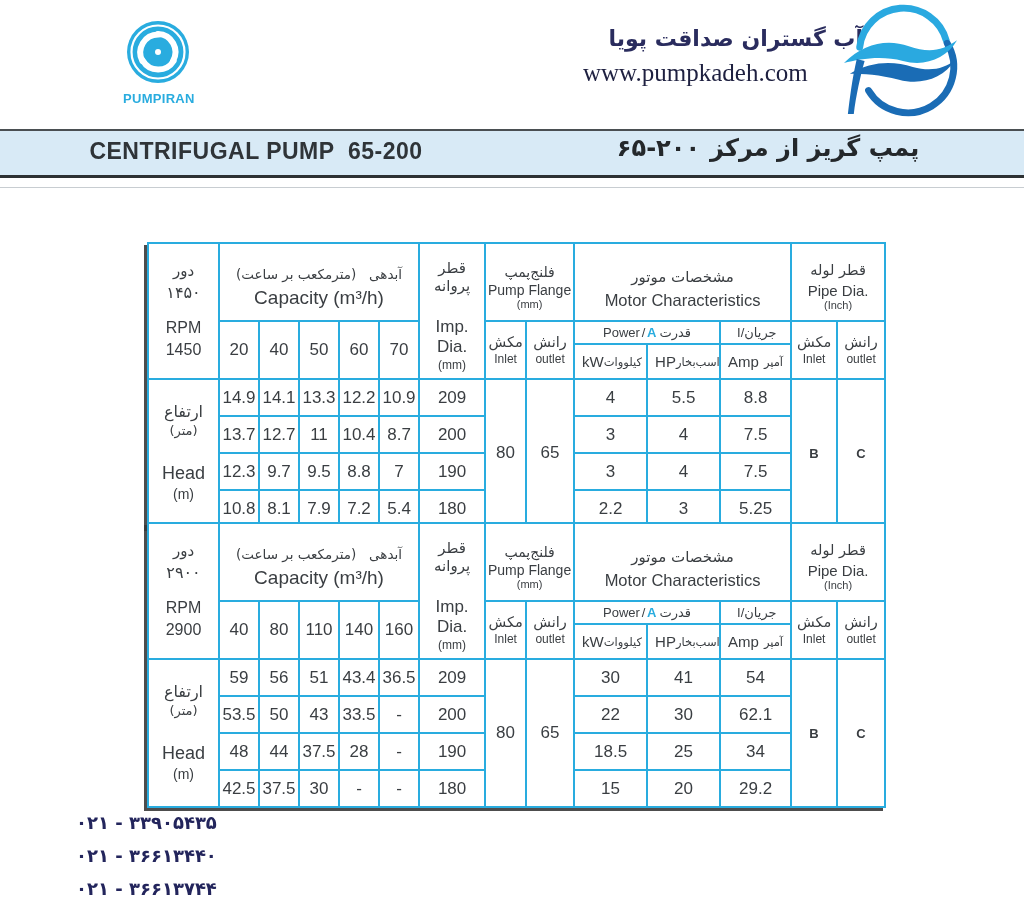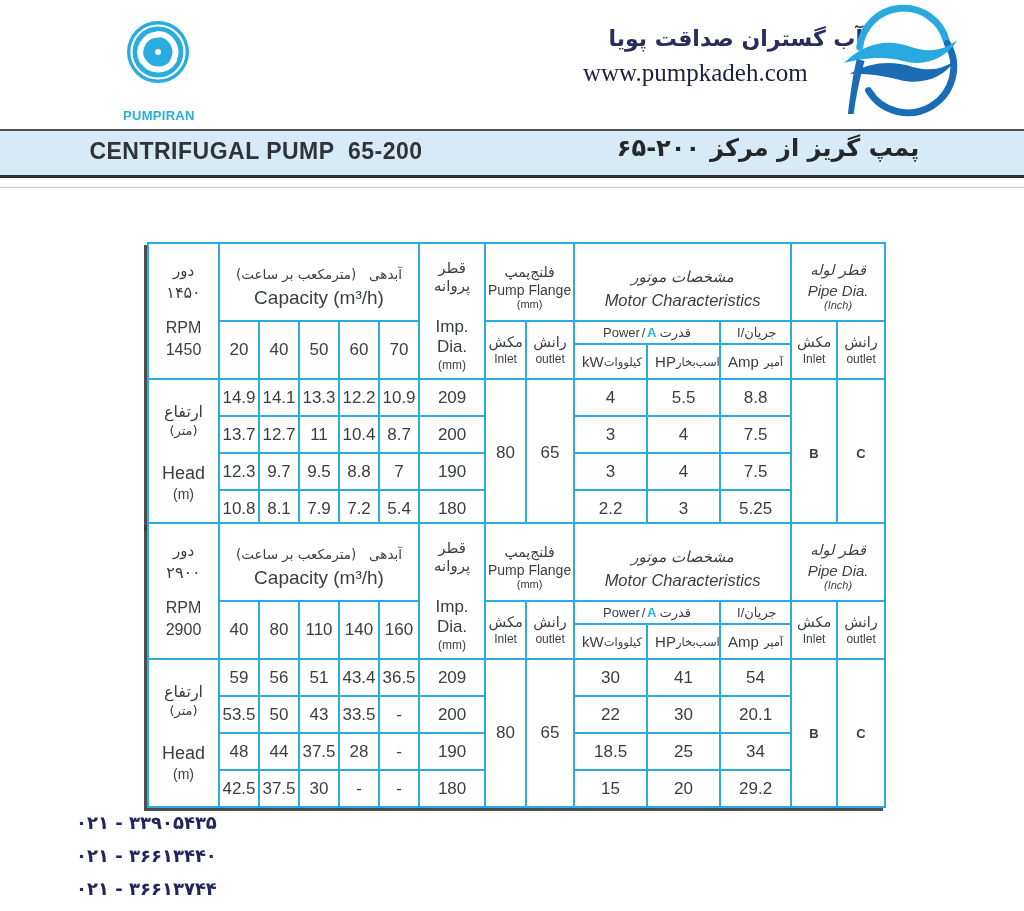--- a/index.html
+++ b/index.html
@@ -9,21 +9,21 @@
   }
   html,body{margin:0;padding:0;background:#fff;}
   .page{
     position:relative;width:1024px;height:911px;background:#ffffff;overflow:hidden;
     font-family:"Liberation Sans",sans-serif;color:var(--ink);
   }
   .fa{font-family:"DejaVu Sans",sans-serif;}
 
   
   .pumpiran{position:absolute;left:123px;top:20px;width:70px;text-align:center;}
-  .pumpiran .word{margin-top:20px;font-size:13px;font-weight:bold;color:var(--accent);letter-spacing:.3px;}
+  .pumpiran .word{margin-top:3px;font-size:13px;font-weight:bold;color:var(--accent);letter-spacing:.3px;}
   .companyblock{position:absolute;left:583px;top:26px;width:280px;}
   .companyblock .cname{font-size:22px;font-weight:bold;color:#2a2c5e;}
   .companyblock .curl{margin-top:8px;font-size:25px;color:#1e2040;font-family:"Liberation Serif",serif;}
   .wavelogo{position:absolute;left:836px;top:2px;}
 
   
   .titlebar{
     position:absolute;left:0;top:129px;width:1024px;height:49px;background:#d8eaf6;
     border-top:2px solid #4a4f52;border-bottom:3px solid #2d3133;box-sizing:border-box;
   }
@@ -61,25 +61,25 @@
   .imp-hdr{vertical-align:top;}
   .imp-hdr .fa{margin-top:8px;font-size:15px;}
   .imp-en{margin-top:22px;font-size:17px;}
   .imp-unit{margin-top:1px;font-size:12px;}
 
   .flange-hdr{vertical-align:top;}
   .flange-hdr .fa{margin-top:9px;font-size:14px;}
   .flange-en{margin-top:2px;font-size:14px;}
   .flange-unit{font-size:11px;}
 
-  .motor-hdr{vertical-align:top;font-style:italic;}
+  .motor-hdr{vertical-align:top;}
   .motor-hdr .fa{margin-top:13px;font-size:15px;}
   .motor-en{margin-top:5px;font-size:16.5px;}
 
-  .pipe-hdr{vertical-align:top;font-style:italic;}
+  .pipe-hdr{vertical-align:top;}
   .pipe-hdr .fa{margin-top:9px;font-size:14.5px;}
   .pipe-en{margin-top:4px;font-size:15px;}
   .pipe-unit{font-size:11px;}
 
   .io-fa{font-size:14.5px;line-height:1.2;}
   .io-en{font-size:12px;line-height:1.2;}
 
   .pwr{display:flex;align-items:center;justify-content:space-between;padding:0 28px;font-size:13px;}
   .pwr .marker{color:var(--accent);font-weight:bold;margin-right:3px;}
   .cur{display:flex;align-items:center;justify-content:space-between;padding:0 16px;font-size:13px;}
@@ -437,21 +437,21 @@
     </tr>
     <tr class="dr">
       <td class="v">53.5</td>
       <td class="v">50</td>
       <td class="v">43</td>
       <td class="v">33.5</td>
       <td class="v">-</td>
       <td class="v">200</td>
       <td class="v">22</td>
       <td class="v">30</td>
-      <td class="v">20.1</td>
+      <td class="v">62.1</td>
     </tr>
     <tr class="dr">
       <td class="v">48</td>
       <td class="v">44</td>
       <td class="v">37.5</td>
       <td class="v">28</td>
       <td class="v">-</td>
       <td class="v">190</td>
       <td class="v">18.5</td>
       <td class="v">25</td>

